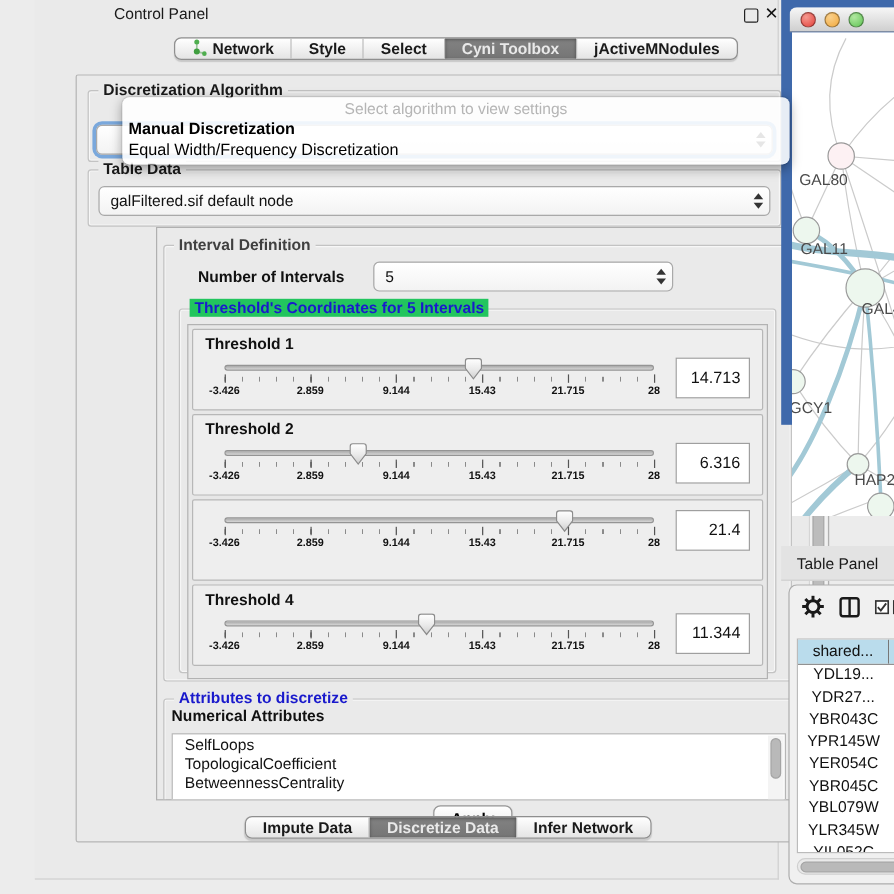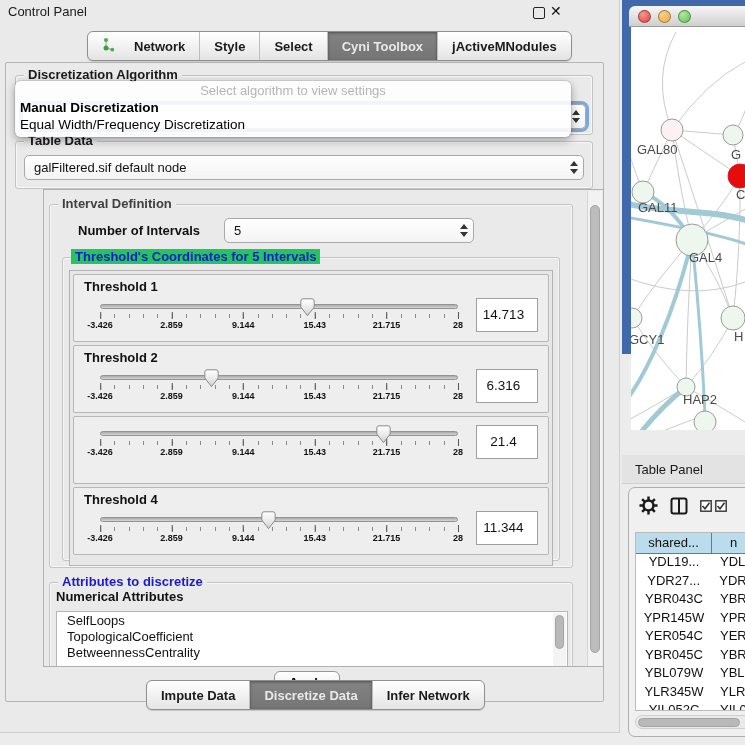--- a/index.html
+++ b/index.html
@@ -3,32 +3,32 @@
 <meta charset="utf-8">
 <style>
   * { margin:0; padding:0; box-sizing:border-box; }
   html,body { width:745px; height:745px; }
   body {
     position:relative; overflow:hidden;
     background:#ececec;
     font-family:"Liberation Sans","DejaVu Sans",sans-serif;
     color:#111; font-size:13px;
   }
-  .abs { position:absolute; }
+  .abs { position:absolute;margin-left:29px; }
 
   
   .control-panel { left:0; top:0; width:620px; height:733px; background:#eaeaea; border-right:1px solid #cfcfcf; border-bottom:1px solid #cfcfcf; }
   .cp-titlebar { left:0; top:0; width:100%; height:24px; }
   .cp-title { left:8px; top:4px; font-size:13px; color:#1a1a1a; }
   .float-icon { left:533px; top:7px; width:12px; height:12px; border:1.5px solid #222; border-radius:2px; background:transparent; }
   .close-icon { left:550px; top:3px; font-size:14px; font-weight:bold; color:#111; }
 
   
   .seg { display:flex; border:1px solid #8f8f8f; border-radius:6px; overflow:hidden; background:linear-gradient(#ffffff,#e4e4e4); box-shadow:0 1px 1px rgba(0,0,0,.15); }
-  .seg .segbtn { display:flex; align-items:center; justify-content:center; gap:19px; font-weight:bold; font-size:13px; color:#1a1a1a; border-right:1px solid #bdbdbd; background:transparent; padding:0 14px; height:28px; white-space:nowrap; }
+  .seg .segbtn { display:flex; align-items:center; justify-content:center; gap:4px; font-weight:bold; font-size:13px; color:#1a1a1a; border-right:1px solid #bdbdbd; background:transparent; padding:0 14px; height:17px; white-space:nowrap; }
   .seg .segbtn:last-child { border-right:none; }
   .seg .segbtn.sel { background:linear-gradient(#838383,#757575); color:#e9e9e9; box-shadow:inset 0 1px 3px rgba(0,0,0,.4); }
   .cp-tabs { left:87px; top:31px; }
   .bottom-tabs { left:146px; top:680px; }
 
   
   .cp-content { left:5px; top:62px; width:599px; height:640px; border:1px solid #b5b5b5; background:#eaeaea; border-radius:2px; }
 
   
   .group { position:absolute; border:1px solid #c3c3c3; border-radius:3px; box-shadow:inset 0 0 0 1px rgba(255,255,255,.6); }
@@ -64,21 +64,21 @@
   .stack { position:absolute; border:1px solid #b2b2b2; background:#e7e7e7; }
   .th-panel { position:relative; margin:3px; height:68px; border:1px solid #b7b7b7; border-radius:2px; background:#eeeeee; padding:4px 10px 0 10px; }
   .th-label { font-weight:bold; font-size:13px; }
   .th-row { display:flex; align-items:flex-start; margin-top:3px; }
   .th-slider { flex:1; position:relative; height:40px; margin:0 18px 0 16px; }
   .track { position:absolute; left:0; right:0; top:7px; height:5px; border:1px solid #949494; border-radius:3px; background:linear-gradient(#a9a9a9,#d6d6d6); }
   .thumb-svg { position:absolute; top:1px; margin-left:-7px; }
   .minor-ticks { position:absolute; left:0; right:0; top:17px; height:4px; background:repeating-linear-gradient(to right,#8a8a8a 0,#8a8a8a 1px,transparent 1px,transparent 4%); }
   .tlabels span { position:absolute; top:23px; transform:translateX(-50%); font-size:9px; font-weight:bold; color:#111; white-space:nowrap; }
   .tlabels span::before { content:""; position:absolute; left:50%; top:-8px; width:1px; height:7px; background:#555; }
-  .th-value { width:62px; height:34px; background:#fff; border:1px solid #9f9f9f; font-size:13.5px; text-align:center; padding:8px 7px 0 0; margin-top:1px; }
+  .th-value { width:62px; height:34px; background:#fff; border:1px solid #9f9f9f; font-size:13.5px; text-align:right; padding:8px 7px 0 0; margin-top:1px; }
 
   
   .attr-list { position:absolute; background:#fff; border:1px solid #b5b5b5; overflow:hidden; }
   .attr-list .item { padding:1px 4px 1px 10px; font-size:13px; height:16px; }
   .list-vsb { position:absolute; top:1px; right:1px; width:13px; bottom:1px; background:#f4f4f4; }
   .list-vsb .thumb { position:absolute; left:2px; top:2px; width:9px; height:34px; border-radius:5px; background:#b9b9b9; border:1px solid #a4a4a4; }
 
   .apply-btn { left:268px; top:608px; width:66px; height:23px; background:linear-gradient(#ffffff,#e7e7e7); border:1px solid #979797; border-radius:6px; font-size:13px; font-weight:bold; text-align:center; line-height:21px; box-shadow:0 1px 1px rgba(0,0,0,.15); }
 
   

